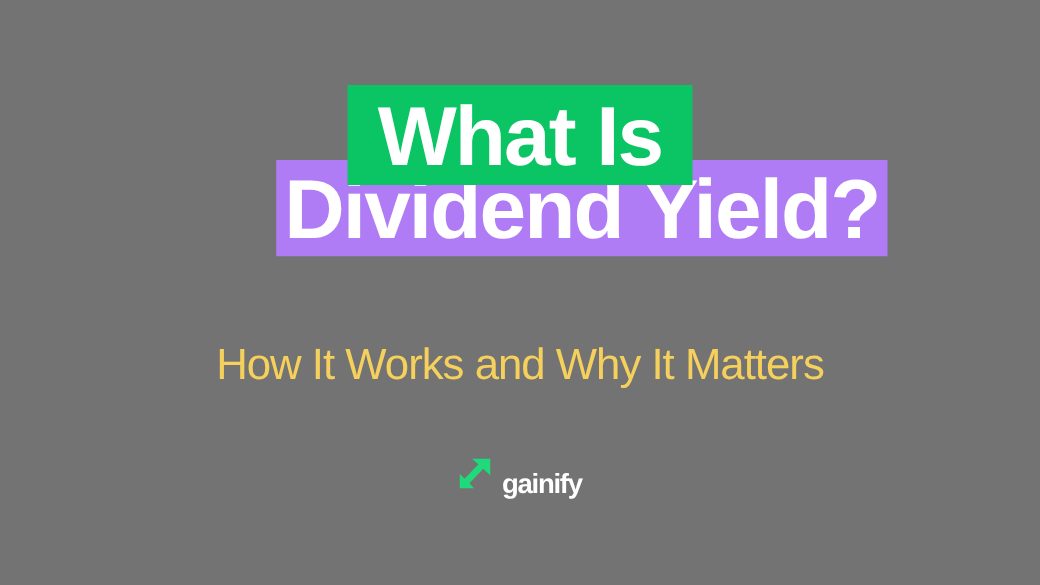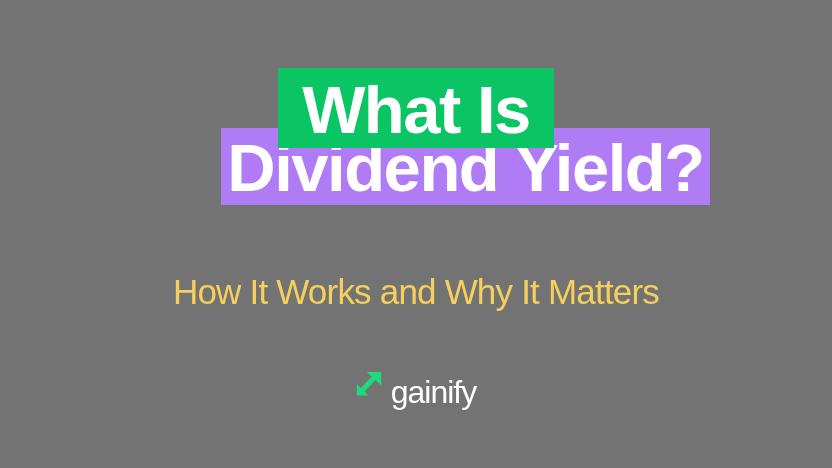--- a/index.html
+++ b/index.html
@@ -106,22 +106,22 @@
   .logo-mark {
     display: block;
     width: 26px;
     height: 28px;
     flex: none;
     position: relative;
     top: 1px;
   }
   .logo-text {
     color: #FFFFFF;
-    font-size: 32px;
-    font-weight: normal;
+    font-size: 22px;
+    font-weight: bold;
     letter-spacing: -1px;
     line-height: 1;
     white-space: nowrap;
     margin-top: 16px;
   }
 </style>
 </head>
 <body>
 
 <div id="slide">

